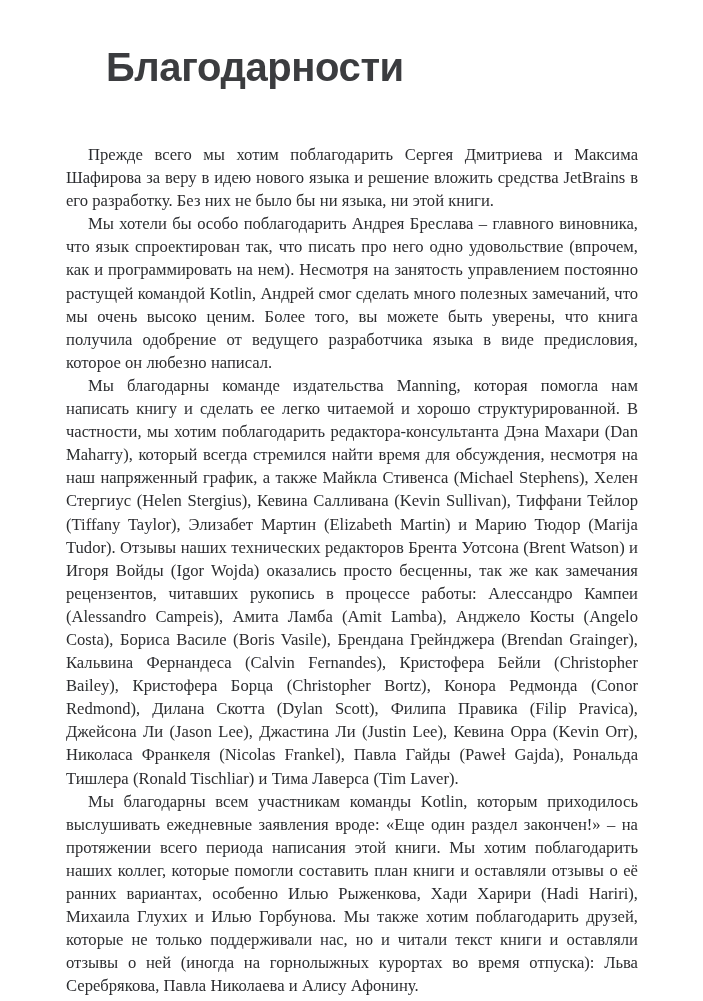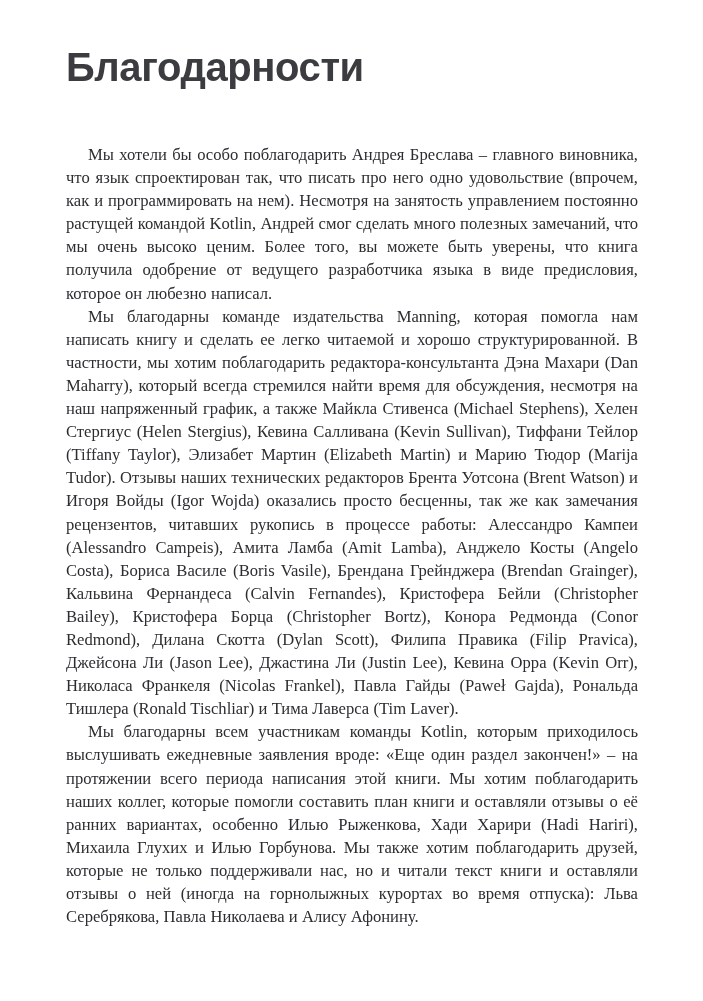--- a/index.html
+++ b/index.html
@@ -64,23 +64,24 @@
   p.para:last-child {
     text-align: justify;
   }
 </style>
 </head>
 <body>
 
 <div id="page" style="background: rgb(255, 255, 255);">
   <div id="content">
 
-    <h1 class="page-title" style="color: rgb(59, 60, 63);">Благодарности</h1>
+    <h1 class="page-title" style="color: rgb(59, 60, 63); margin-left: 40px;">Благодарности</h1>
 
     <div class="body-block">
+      <p class="para" style="color: rgb(44, 45, 48);">Прежде всего мы хотим поблагодарить Сергея Дмитриева и Максима Шафирова за веру в идею нового языка и решение вложить средства JetBrains в его разработку. Без них не было бы ни языка, ни этой книги.</p>
       <p class="para" style="color: rgb(44, 45, 48);">Мы хотели бы особо поблагодарить Андрея Бреслава – главного виновника, что язык спроектирован так, что писать про него одно удовольствие (впрочем, как и программировать на нем). Несмотря на занятость управлением постоянно растущей командой Kotlin, Андрей смог сделать много полезных замечаний, что мы очень высоко ценим. Более того, вы можете быть уверены, что книга получила одобрение от ведущего разработчика языка в виде предисловия, которое он любезно написал.</p>
       <p class="para" style="color: rgb(44, 45, 48);">Мы благодарны команде издательства Manning, которая помогла нам написать книгу и сделать ее легко читаемой и хорошо структурированной. В частности, мы хотим поблагодарить редактора-консультанта Дэна Махари (Dan Maharry), который всегда стремился найти время для обсуждения, несмотря на наш напряженный график, а также Майкла Стивенса (Michael Stephens), Хелен Стергиус (Helen Stergius), Кевина Салливана (Kevin Sullivan), Тиффани Тейлор (Tiffany Taylor), Элизабет Мартин (Elizabeth Martin) и Марию Тюдор (Marija Tudor). Отзывы наших технических редакторов Брента Уотсона (Brent Watson) и Игоря Войды (Igor Wojda) оказались просто бесценны, так же как замечания рецензентов, читавших рукопись в процессе работы: Алессандро Кампеи (Alessandro Campeis), Амита Ламба (Amit Lamba), Анджело Косты (Angelo Costa), Бориса Василе (Boris Vasile), Брендана Грейнджера (Brendan Grainger), Кальвина Фернандеса (Calvin Fernandes), Кристофера Бейли (Christopher Bailey), Кристофера Борца (Christopher Bortz), Конора Редмонда (Conor Redmond), Дилана Скотта (Dylan Scott), Филипа Правика (Filip Pravica), Джейсона Ли (Jason Lee), Джастина Ли (Justin Lee), Кевина Орра (Kevin Orr), Николаса Франкеля (Nicolas Frankel), Павла Гайды (Paweł Gajda), Рональда Тишлера (Ronald Tischliar) и Тима Лаверса (Tim Laver).</p>
       <p class="para" style="color: rgb(44, 45, 48);">Мы благодарны всем участникам команды Kotlin, которым приходилось выслушивать ежедневные заявления вроде: «Еще один раздел закончен!» – на протяжении всего периода написания этой книги. Мы хотим поблагодарить наших коллег, которые помогли составить план книги и оставляли отзывы о её ранних вариантах, особенно Илью Рыженкова, Хади Харири (Hadi Hariri), Михаила Глухих и Илью Горбунова. Мы также хотим поблагодарить друзей, которые не только поддерживали нас, но и читали текст книги и оставляли отзывы о ней (иногда на горнолыжных курортах во время отпуска): Льва Серебрякова, Павла Николаева и Алису Афонину.</p>
 
     </div>
 
   </div>
 </div>
 
 </body></html>

